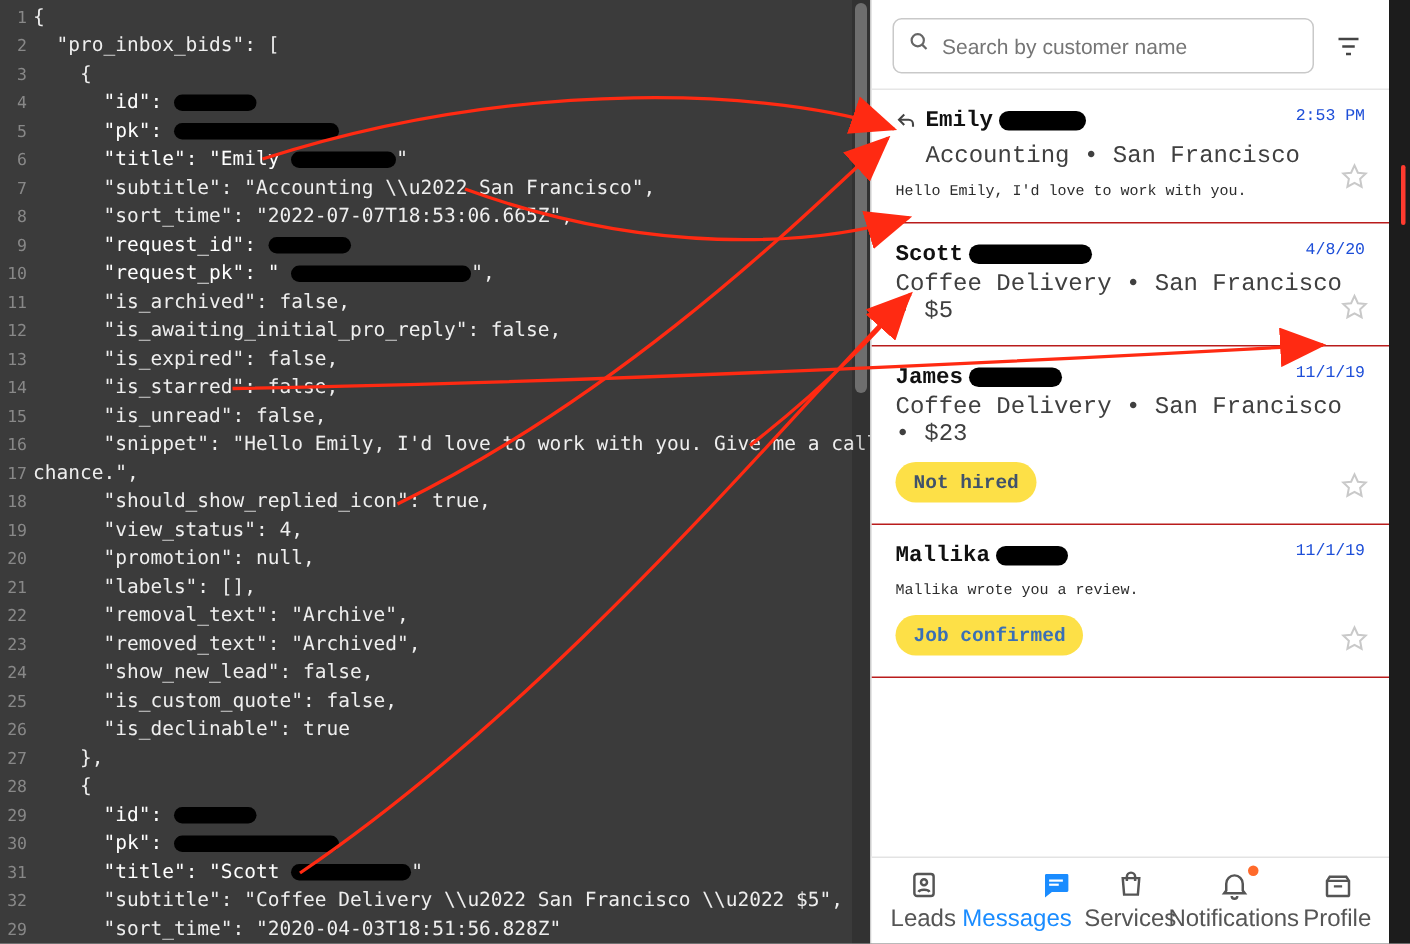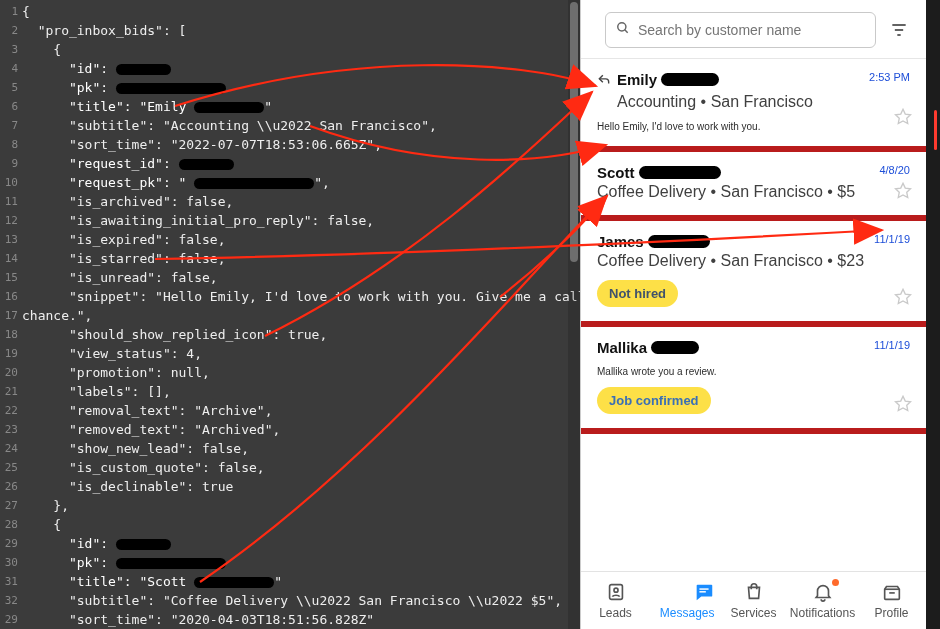--- a/index.html
+++ b/index.html
@@ -10,41 +10,41 @@
   .gutter { position: absolute; left: 0; top: 0; width: 22px; height: 100%; color: #888; text-align: right; padding-top: 2px; font-size: 11px; }
   .gutter div { height: 19px; padding-right: 4px; }
   .code { position: absolute; left: 22px; top: 2px; right: 8px; white-space: pre; }
   .code-line { height: 19px; position: relative; }
   .key { color: #fff; }
   .redact { display: inline-block; background: #000; border-radius: 6px; height: 11px; vertical-align: middle; }
   .code-scrollbar { position: absolute; right: 0; top: 0; width: 12px; height: 100%; background: rgba(0,0,0,0.15); }
   .code-thumb { position: absolute; top: 2px; left: 2px; width: 8px; height: 260px; background: rgba(200,200,200,0.4); border-radius: 4px; }
   
   .app { flex: 1; height: 100%; background: #fff; border-left: 1px solid #ccc; display: flex; flex-direction: column; position: relative; }
-  .search-row { display: flex; align-items: center; gap: 10px; padding: 12px 14px 10px 24px; border-bottom: 1px solid #e6e6e6; }
+  .search-row { display: flex; align-items: center; gap: 10px; padding: 12px 14px 10px 14px; border-bottom: 1px solid #e6e6e6; }
   .search-box { flex: 1; display: flex; align-items: center; gap: 8px; border: 1px solid #c9c9c9; border-radius: 6px; padding: 8px 10px; color: #777; background: #fff; }
   .search-box input { border: none; outline: none; flex: 1; font-size: 14px; color: #333; background: transparent; }
   .filter-btn { width: 26px; height: 26px; display:flex; align-items:center; justify-content:center; color:#555; }
   .list { flex: 1; overflow: hidden; }
-  .card { padding: 12px 16px 14px 16px; border-bottom: 6px solid #b91c1c; position: relative; }
+  .card { padding: 12px 16px 14px 16px; border-bottom: 1px solid #b91c1c; position: relative; font-family: Liberation Mono, monospace; }
   .card .top { display: flex; align-items: flex-start; gap: 6px; }
   .reply-ic { color: #555; margin-top: 2px; }
   .name-row { flex: 1; display:flex; align-items:center; gap:4px; }
   .name { font-weight: 700; font-size: 15px; color: #111; }
   .name-redact { display:inline-block; background:#000; border-radius:7px; height:13px; vertical-align:middle; }
   .time { color: #1d4ed8; font-size: 11px; white-space: nowrap; }
   .sub { color: #404040; font-size: 16px; margin-top: 2px; }
   .snippet { color: #2c2c2c; font-size: 10px; margin-top: 10px; }
   .pill { display: inline-block; background: #fde047; color: #40526b; font-size: 13px; font-weight: 600; padding: 6px 12px; border-radius: 16px; margin-top: 10px; }
   .pill.confirmed { color: #3a6fb5; }
   .star { position: absolute; right: 14px; bottom: 12px; color: #c9c9c9; }
   .card.first .star { bottom: auto; top: 48px; }
   
   .tabbar { height: 58px; border-top: 1px solid #e3e3e3; display: flex; justify-content: space-around; align-items: center; background: #fff; }
-  .tab { display:flex; flex-direction:column; align-items:center; gap:3px; color:#555; font-size:12px; width: 60px; position:relative;}
+  .tab { display:flex; flex-direction:column; align-items:center; gap:3px; color:#555; font-size:16px; width: 60px; position:relative;}
   .tab.active { color: #1a8cff; align-items: flex-end; }
   .tab .dot { position:absolute; top:-2px; right:14px; width:7px; height:7px; background:#ff6a2b; border-radius:50%; }
   
   .edge { width: 14px; background: #1c1c1c; height:100%; position: relative; }
   .edge::after { content:""; position:absolute; right:3px; top:110px; width:3px; height:40px; background:#ff3b2f; border-radius:2px;}
   
   .arrows { position: absolute; inset: 0; pointer-events: none; }
 </style>
 </head>
 <body>

